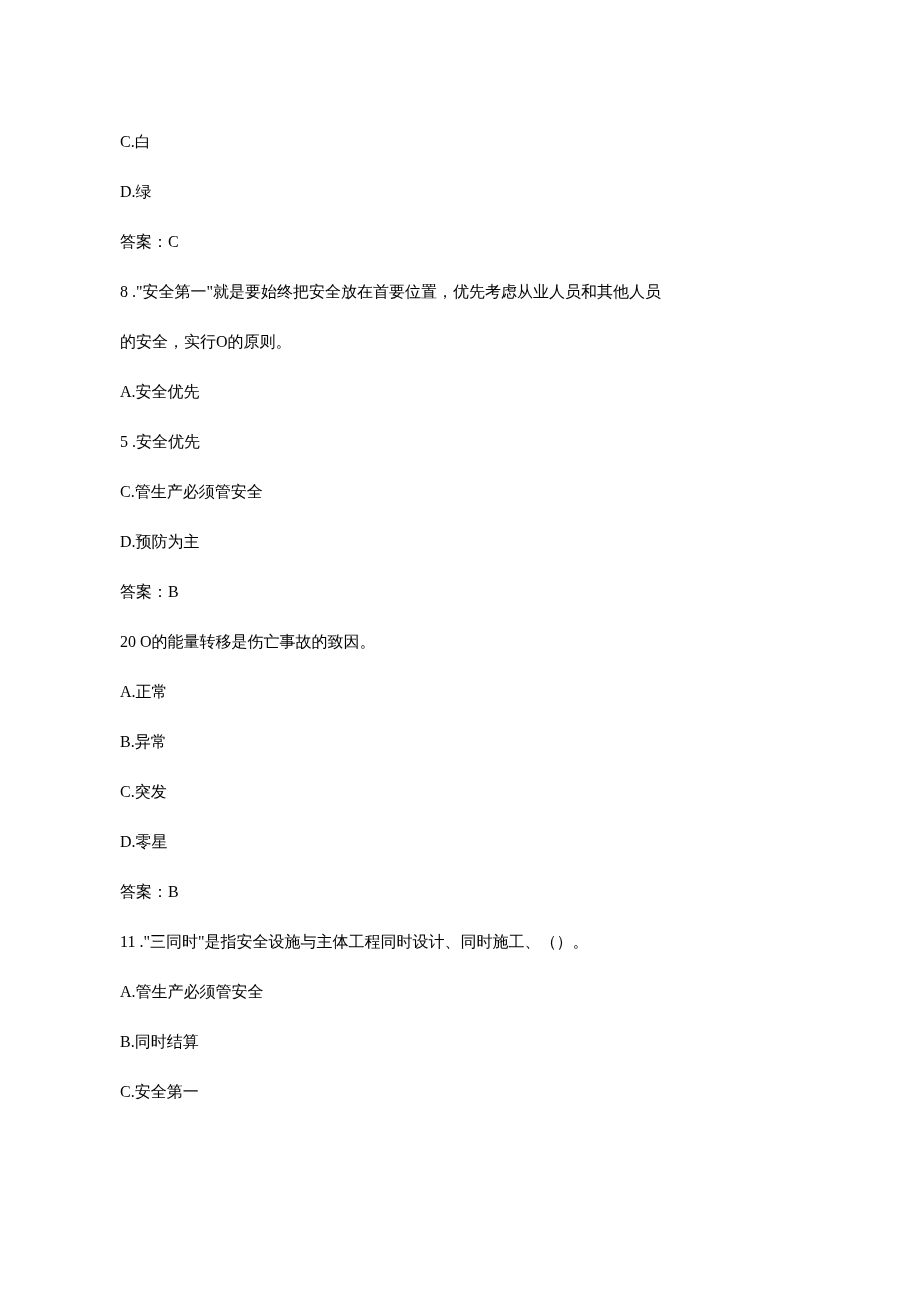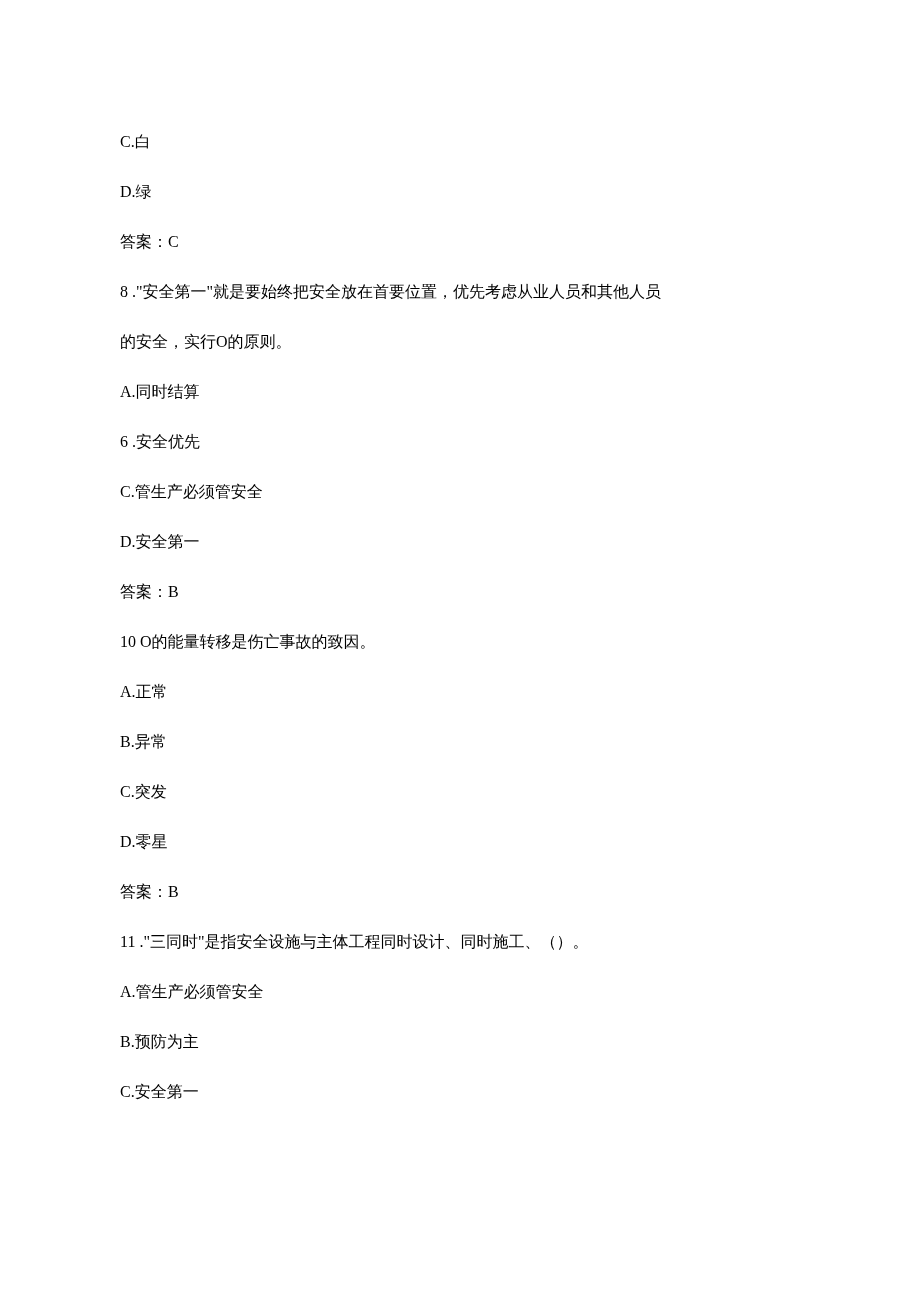--- a/index.html
+++ b/index.html
@@ -22,27 +22,27 @@
     }
   </style>
 </head>
 <body>
 
 <div class="line">C.白</div>
 <div class="line">D.绿</div>
 <div class="line">答案：C</div>
 <div class="line">8 ."安全第一"就是要始终把安全放在首要位置，优先考虑从业人员和其他人员</div>
 <div class="line">的安全，实行O的原则。</div>
-<div class="line">A.同时结算</div>
-<div class="line">6 .安全优先</div>
+<div class="line">A.安全优先</div>
+<div class="line">5 .安全优先</div>
 <div class="line">C.管生产必须管安全</div>
-<div class="line">D.安全第一</div>
+<div class="line">D.预防为主</div>
 <div class="line">答案：B</div>
-<div class="line">10 O的能量转移是伤亡事故的致因。</div>
+<div class="line">20 O的能量转移是伤亡事故的致因。</div>
 <div class="line">A.正常</div>
 <div class="line">B.异常</div>
 <div class="line">C.突发</div>
 <div class="line">D.零星</div>
 <div class="line">答案：B</div>
 <div class="line">11 ."三同时"是指安全设施与主体工程同时设计、同时施工、（）。</div>
 <div class="line">A.管生产必须管安全</div>
-<div class="line">B.预防为主</div>
+<div class="line">B.同时结算</div>
 <div class="line">C.安全第一</div>
 
 </body></html>

